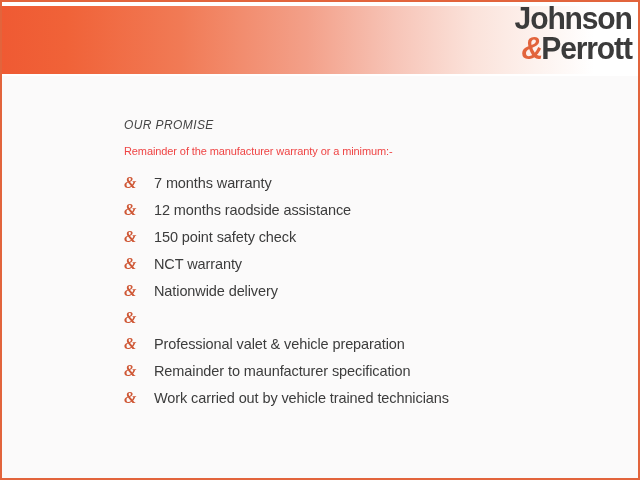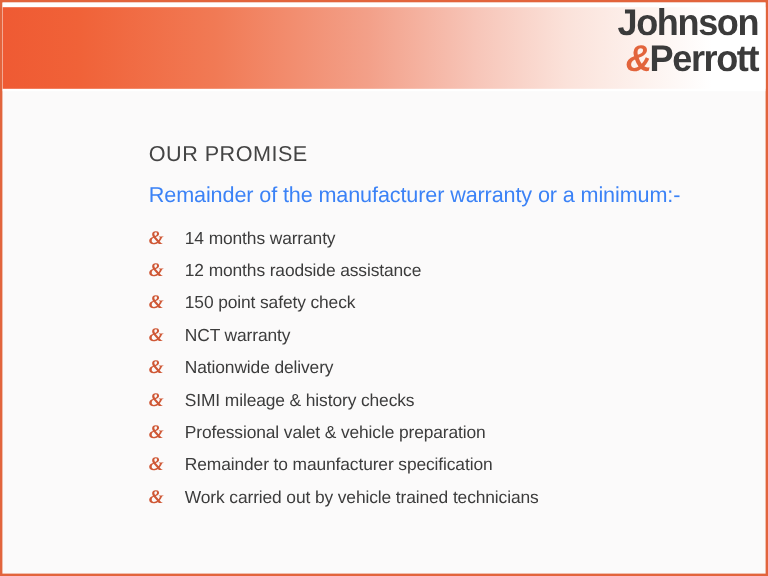--- a/index.html
+++ b/index.html
@@ -82,29 +82,30 @@
     font-style: italic;
     font-weight: bold;
     letter-spacing: -2px;
   }
 
   
   .content {
     padding: 42px 0 0 122px;
   }
   .page-title {
-    font-size: 18px;
+    font-size: 12px;
     color: #444444;
     letter-spacing: 0.4px;
     margin: 0 16px 13px 0;
     font-weight: normal;
+    font-style: italic;
   }
   .subtitle {
-    font-size: 18px;
-    color: #3b82f6;
+    font-size: 11px;
+    color: #ef4444;
     margin: 0 0 18px 0;
     letter-spacing: -0.1px;
   }
 
   
   .promise-list {
     list-style: none;
     margin: 0;
     padding: 0;
   }
@@ -145,41 +146,40 @@
     </div>
   </div>
 
   <div class="content">
     <h1 class="page-title">OUR PROMISE</h1>
     <p class="subtitle">Remainder of the manufacturer warranty or a minimum:-</p>
 
     <ul class="promise-list">
       <li class="promise-item">
         <span class="bullet-amp-icon">&amp;</span>
-        <span class="promise-label">14 months warranty</span>
+        <span class="promise-label">7 months warranty</span>
       </li>
       <li class="promise-item">
         <span class="bullet-amp-icon">&amp;</span>
         <span class="promise-label">12 months raodside assistance</span>
       </li>
       <li class="promise-item">
         <span class="bullet-amp-icon">&amp;</span>
         <span class="promise-label">150 point safety check</span>
       </li>
       <li class="promise-item">
         <span class="bullet-amp-icon">&amp;</span>
         <span class="promise-label">NCT warranty</span>
       </li>
       <li class="promise-item">
         <span class="bullet-amp-icon">&amp;</span>
         <span class="promise-label">Nationwide delivery</span>
       </li>
       <li class="promise-item">
         <span class="bullet-amp-icon">&amp;</span>
-        <span class="promise-label">SIMI mileage &amp; history checks</span>
       </li>
       <li class="promise-item">
         <span class="bullet-amp-icon">&amp;</span>
         <span class="promise-label">Professional valet &amp; vehicle preparation</span>
       </li>
       <li class="promise-item">
         <span class="bullet-amp-icon">&amp;</span>
         <span class="promise-label">Remainder to maunfacturer specification</span>
       </li>
       <li class="promise-item">

